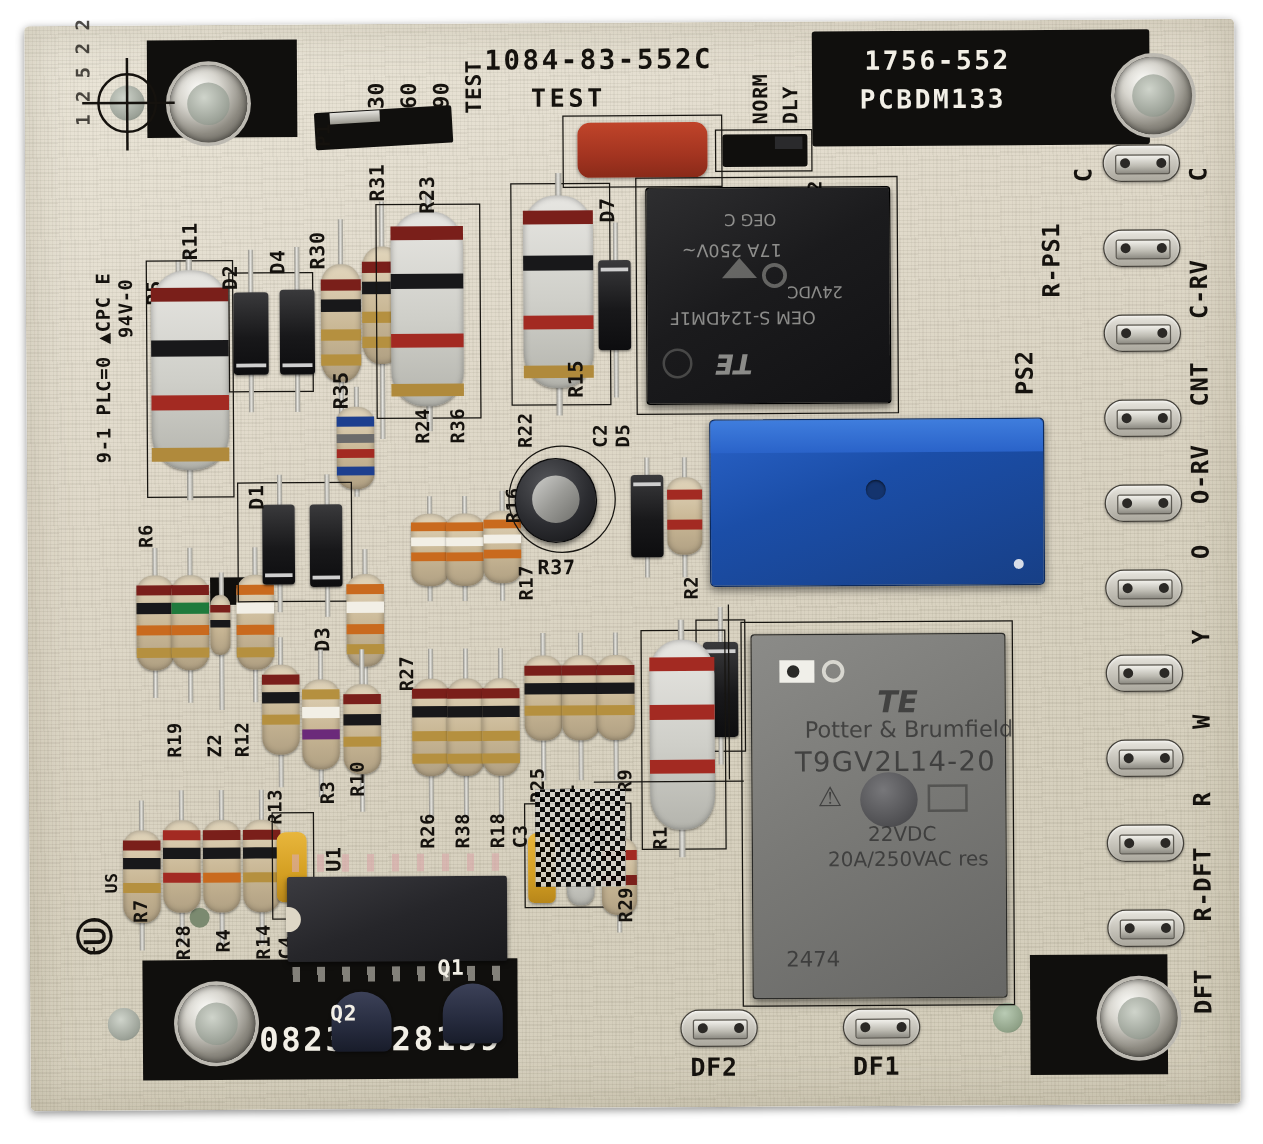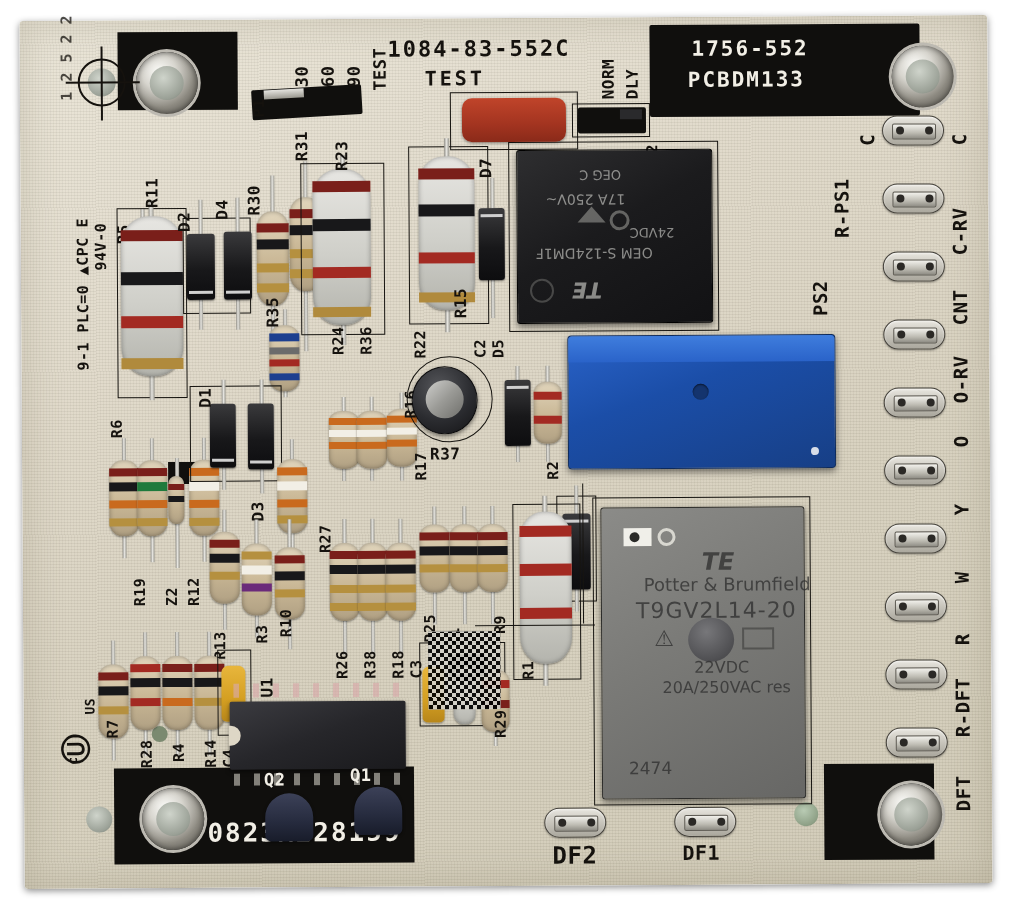--- a/index.html
+++ b/index.html
@@ -287,21 +287,21 @@
   <div class="term" style="left:520px;top:790px;">
     <div class="tab"></div>
       <div class="hole" style="left:13px;"></div>
       <div class="hole" style="right:10px;"></div>
     </div>
   <div class="term" style="left:650px;top:790px;">
     <div class="tab"></div>
       <div class="hole" style="left:13px;"></div>
       <div class="hole" style="right:10px;"></div>
     </div>
-  <div class="silk" style="left:528px;top:826px;font-size:24px;">DF2</div>
+  <div class="silk" style="left:528px;top:826px;font-size:20px;">DF2</div>
   <div class="silk" style="left:658px;top:826px;font-size:20px;">DF1</div>
 
   <div class="outline" style="left:488px;top:124px;width:210px;height:190px;"></div>
   <div class="relay-blk" style="left:496px;top:132px;width:196px;height:174px;">
     <div class="relay-txt flip" style="left:54px;top:128px;font-size:22px;font-weight:bold;font-style:italic;">TE</div>
     <div class="relay-txt flip" style="left:18px;top:96px;font-size:14px;">OEM S-124DM1F</div>
     <div class="relay-txt flip" style="left:112px;top:76px;font-size:13px;">24VDC</div>
     <div class="relay-txt flip" style="left:28px;top:42px;font-size:14px;">17A 250V~</div>
     <div class="relay-txt flip" style="left:62px;top:18px;font-size:13px;">OEG C</div>
     <div style="position:absolute;left:60px;top:56px;width:0;height:0;border-left:14px solid transparent;border-right:14px solid transparent;border-bottom:16px solid rgba(190,190,185,.45);"></div>
@@ -659,21 +659,21 @@
   <div class="silk rot" style="left:198px;top:748px;font-size:15px;">C4</div>
 
   <div class="ic" style="left:206px;top:682px;width:176px;height:68px;">
     <div style="position:absolute;left:-1px;top:24px;width:12px;height:20px;background:#ded7c6;border-radius:0 10px 10px 0;"></div>
   </div>
   <div class="silk rot" style="left:236px;top:678px;font-size:16px;">U1</div>
   <div style="position:absolute;left:210px;top:664px;width:168px;height:14px;background:repeating-linear-gradient(90deg,#d8a9a9 0 6px,transparent 6px 20px);opacity:.65;"></div>
   <div style="position:absolute;left:210px;top:754px;width:168px;height:12px;background:repeating-linear-gradient(90deg,#cfccc2 0 6px,transparent 6px 20px);opacity:.6;"></div>
 
   <div class="to92" style="left:241px;top:774px;width:48px;height:48px;"></div>
-  <div class="silk wht" style="left:240px;top:752px;font-size:17px;">Q2</div>
+  <div class="silk wht" style="left:240px;top:784px;font-size:17px;">Q2</div>
   <div class="to92" style="left:330px;top:768px;width:48px;height:48px;"></div>
   <div class="silk wht" style="left:326px;top:748px;font-size:17px;">Q1</div>
 
   <div id="qr"></div>
 
   <div class="outline" style="left:452px;top:604px;width:120px;height:4px;border-width:0 0 1.6px 0;"></div>
   <div class="outline" style="left:560px;top:466px;width:4px;height:140px;border-width:0 0 0 1.6px;"></div>
 
 </div>
 

